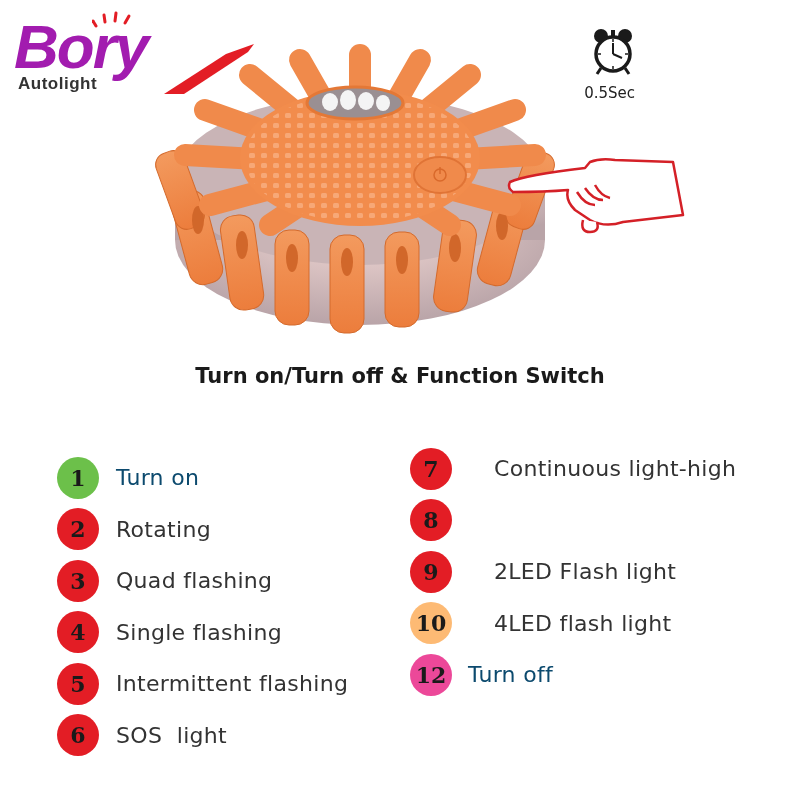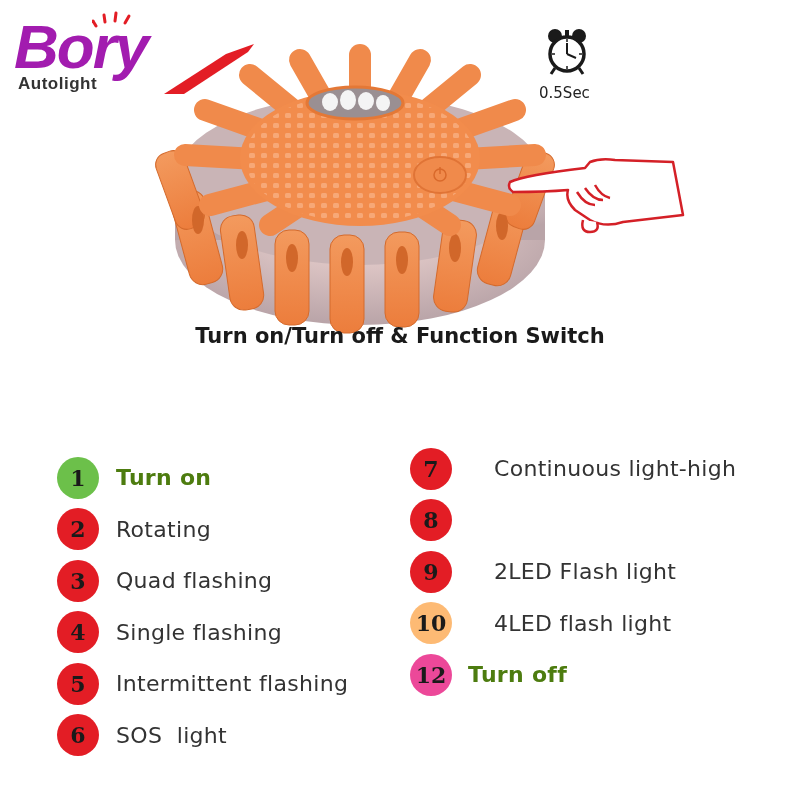--- a/index.html
+++ b/index.html
@@ -4,33 +4,33 @@
   <style>
     html, body { margin:0; padding:0; }
     body { width:800px; height:800px; background:#ffffff; position:relative; overflow:hidden;
            font-family:"DejaVu Sans", "Liberation Sans", sans-serif; color:#222; }
     .logo { position:absolute; left:14px; top:14px; width:240px; height:90px; }
     .logo-text { position:absolute; left:0; top:2px; font-family:"Liberation Sans", sans-serif; font-weight:bold; font-style:italic;
                  font-size:62px; letter-spacing:-2px; color:#a21caf; line-height:1; }
     .logo-sub { position:absolute; left:4px; top:60px; font-family:"Liberation Sans", sans-serif; font-weight:bold;
                 font-size:17px; color:#333; letter-spacing:0.5px; }
     .logo-swoosh { position:absolute; left:150px; top:30px; }
-    .timer { position:absolute; left:545px; top:28px; width:90px; text-align:left; }
+    .timer { position:absolute; left:545px; top:28px; width:90px; text-align:right; }
     .timer-label { display:block; font-size:15px; color:#222; margin-top:4px; margin-left:-6px; }
     .device { position:absolute; left:150px; top:40px; width:420px; height:300px; }
     .hand { position:absolute; left:505px; top:150px; }
-    .title { position:absolute; left:0; width:800px; top:324px; text-align:center; font-weight:bold; font-size:21px; color:#1a1a1a; }
+    .title { position:absolute; left:0; width:800px; top:364px; text-align:center; font-weight:bold; font-size:21px; color:#1a1a1a; }
     .list { position:absolute; }
     .list-left { left:57px; top:452px; }
     .list-right { left:410px; top:443px; }
     .item { display:flex; align-items:center; height:51.5px; }
     .badge { width:42px; height:42px; border-radius:50%; display:flex; align-items:center; justify-content:center;
              font-family:"DejaVu Serif", serif; font-weight:bold; font-size:22px; color:#1a1a1a; flex-shrink:0; }
     .label { font-size:22px; color:#333; margin-left:17px; white-space:nowrap; letter-spacing:0.3px; }
-    .label.bold { font-weight:bold; color:#4d7c0f; }
+    .label.bold { font-weight:normal; color:#0c4a6e; }
     .list-right .label { margin-left:42px; }
   </style>
 </head>
 <body>
 
 <div class="logo">
   <span class="logo-text">Bory</span>
   <svg class="logo-swoosh" width="90" height="50" viewBox="0 0 90 50">
     <path d="M0 50 L62 10 L90 0 L84 8 L20 50 Z" fill="#e31d25"></path>
   </svg>

